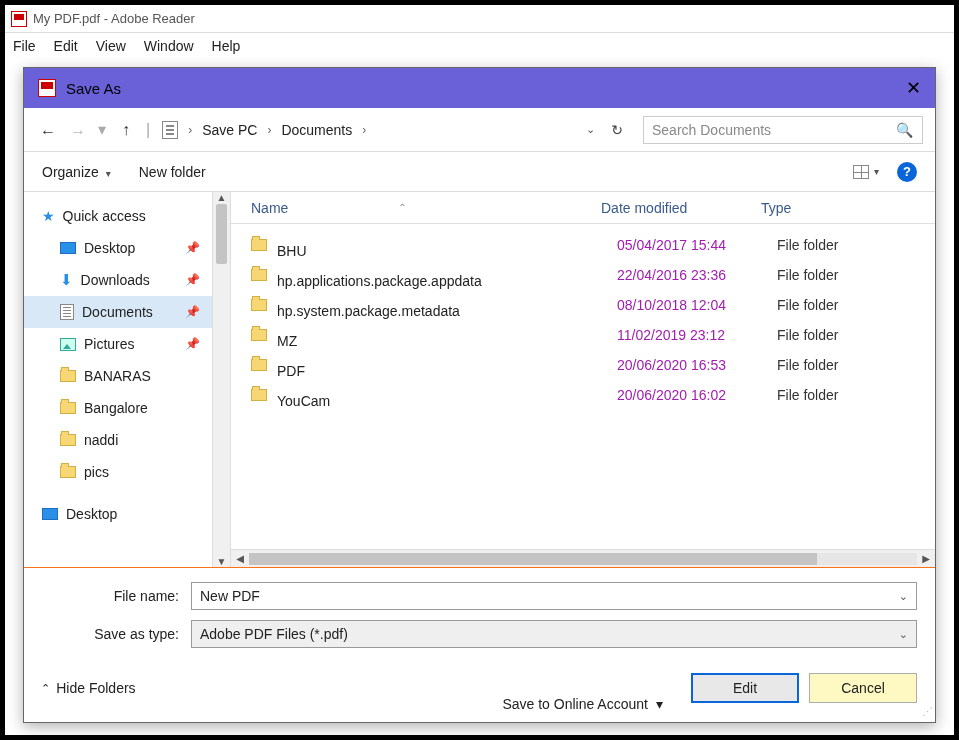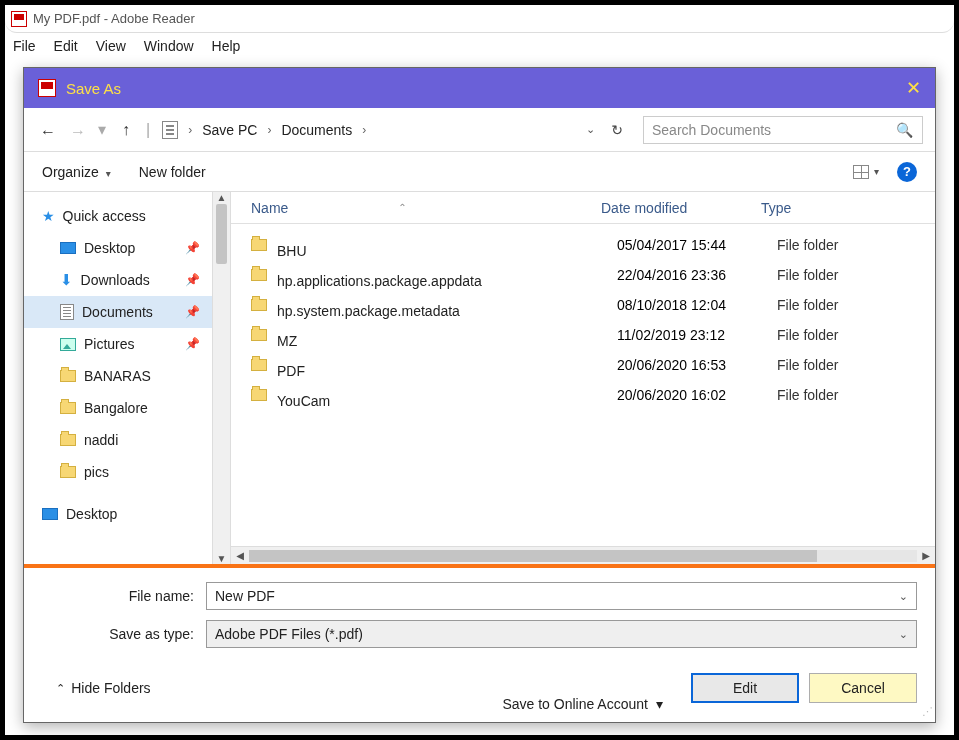--- a/index.html
+++ b/index.html
@@ -1,29 +1,29 @@
 <!DOCTYPE html>
 <html><head>
 <meta charset="utf-8">
 <style>
 * { box-sizing: border-box; margin: 0; padding: 0; font-family: "Segoe UI", Tahoma, sans-serif; }
 body { background: #000; width: 959px; height: 740px; overflow: hidden; }
 
 .outer { position: absolute; top: 4px; left: 4px; width: 951px; height: 732px; background: #fff; border: 1px solid #000; }
 
-.titlebar { height: 28px; display: flex; align-items: center; padding: 0 6px; background: #fff; border-bottom: 1px solid #ddd; color: #555; font-size: 13px; border-radius: 12px; }
+.titlebar { height: 28px; display: flex; align-items: center; padding: 0 6px; background: #fff; border-bottom: 1px solid #ddd; color: #555; font-size: 13px; }
 .titlebar .pdf-icon { width: 16px; height: 16px; margin-right: 6px; background: #fff; border: 1px solid #c00; position: relative; }
 .titlebar .pdf-icon::after { content: ""; position: absolute; top: 2px; left: 2px; right: 2px; height: 6px; background: #c00; }
 
 .menubar { height: 26px; display: flex; align-items: center; padding: 0 8px; gap: 18px; background: #fff; font-size: 14px; color: #222; }
 .menubar span { cursor: default; }
 
 .dialog { position: absolute; top: 62px; left: 18px; right: 18px; bottom: 12px; background: #fff; border: 1px solid #666; box-shadow: 0 4px 14px rgba(0,0,0,.3); display: flex; flex-direction: column; }
 
-.dlg-title { height: 40px; background: #6a60d8; color: #fde047; display: flex; align-items: center; padding: 0 14px; font-size: 15px; }
+.dlg-title { height: 40px; background: #6a60d8; color: #000000; display: flex; align-items: center; padding: 0 14px; font-size: 15px; }
 .dlg-title .pdf-icon2 { width: 18px; height: 18px; margin-right: 10px; background: #fff; border: 1px solid #c00; position: relative; }
 .dlg-title .pdf-icon2::after { content: ""; position: absolute; top: 2px; left: 2px; right: 2px; height: 7px; background: #c00; }
 .dlg-title .close { margin-left: auto; font-size: 18px; cursor: pointer; }
 
 .navrow { height: 44px; display: flex; align-items: center; padding: 0 12px; gap: 6px; border-bottom: 1px solid #ddd; }
 .navbtn { width: 24px; text-align: center; font-size: 16px; color: #333; cursor: pointer; }
 .navbtn.disabled { color: #bbb; }
 .sep { color: #aaa; margin: 0 2px; }
 .doc-icon { width: 16px; height: 18px; border: 1px solid #888; background: #fff; position: relative; margin: 0 4px; }
 .doc-icon::before { content: ""; position: absolute; top: 3px; left: 3px; right: 3px; height: 2px; background: #888; box-shadow: 0 4px 0 #888, 0 8px 0 #888; }
@@ -74,29 +74,29 @@
 .cols { height: 32px; display: flex; align-items: center; border-bottom: 1px solid #e0e0e0; font-size: 14px; color: #3a5a8a; padding-left: 20px; }
 .col-name { width: 350px; display: flex; align-items: center; gap: 110px; }
 .col-sort { font-size: 10px; color: #888; }
 .col-date { width: 160px; }
 .col-type { flex: 1; }
 
 .files { flex: 1; overflow: hidden; padding-top: 6px; }
 .row { height: 30px; display: flex; align-items: center; padding-left: 20px; font-size: 14px; color: #222; }
 .row .ic { margin-right: 10px; }
 .row .nm { width: 340px; margin-top: 12px; }
-.row .dt { width: 160px; color: #000000; }
+.row .dt { width: 160px; color: #a21caf; }
 .row .tp { flex: 1; color: #333; }
 
 .hscroll { height: 18px; background: #f0f0f0; border-top: 1px solid #ddd; display: flex; align-items: center; }
 .hscroll .la, .hscroll .ra { width: 18px; text-align: center; font-size: 10px; color: #555; cursor: pointer; }
 .hscroll .track { flex: 1; height: 12px; background: #e6e6e6; position: relative; }
 .hscroll .thumb { position: absolute; left: 0; top: 0; bottom: 0; width: 85%; background: #c4c4c4; }
 
-.bottom { border-top: 4px solid #f97316; padding: 14px 18px 10px 32px; }
+.bottom { border-top: 1px solid #f97316; padding: 14px 18px 10px 17px; }
 .field-row { display: flex; align-items: center; margin-bottom: 10px; }
 .field-row label { width: 150px; text-align: right; padding-right: 12px; font-size: 14px; color: #222; }
 .field-row .combo { flex: 1; height: 28px; border: 1px solid #999; background: #fff; display: flex; align-items: center; padding: 0 8px; font-size: 14px; color: #222; justify-content: flex-end; }
 .field-row .combo.grey { background: #efefef; }
 .field-row .combo .dd { margin-left: auto; font-size: 11px; color: #555; }
 
 .actions { display: flex; align-items: center; margin-top: 16px; }
 .hide-folders { font-size: 14px; color: #222; cursor: pointer; display: flex; align-items: center; gap: 6px; }
 .hide-folders .car { font-size: 11px; }
 .actions .mid { margin-left: auto; display: flex; align-items: center; gap: 8px; margin-right: 18px; font-size: 14px; color: #222; cursor: pointer; margin-top: 32px; }

